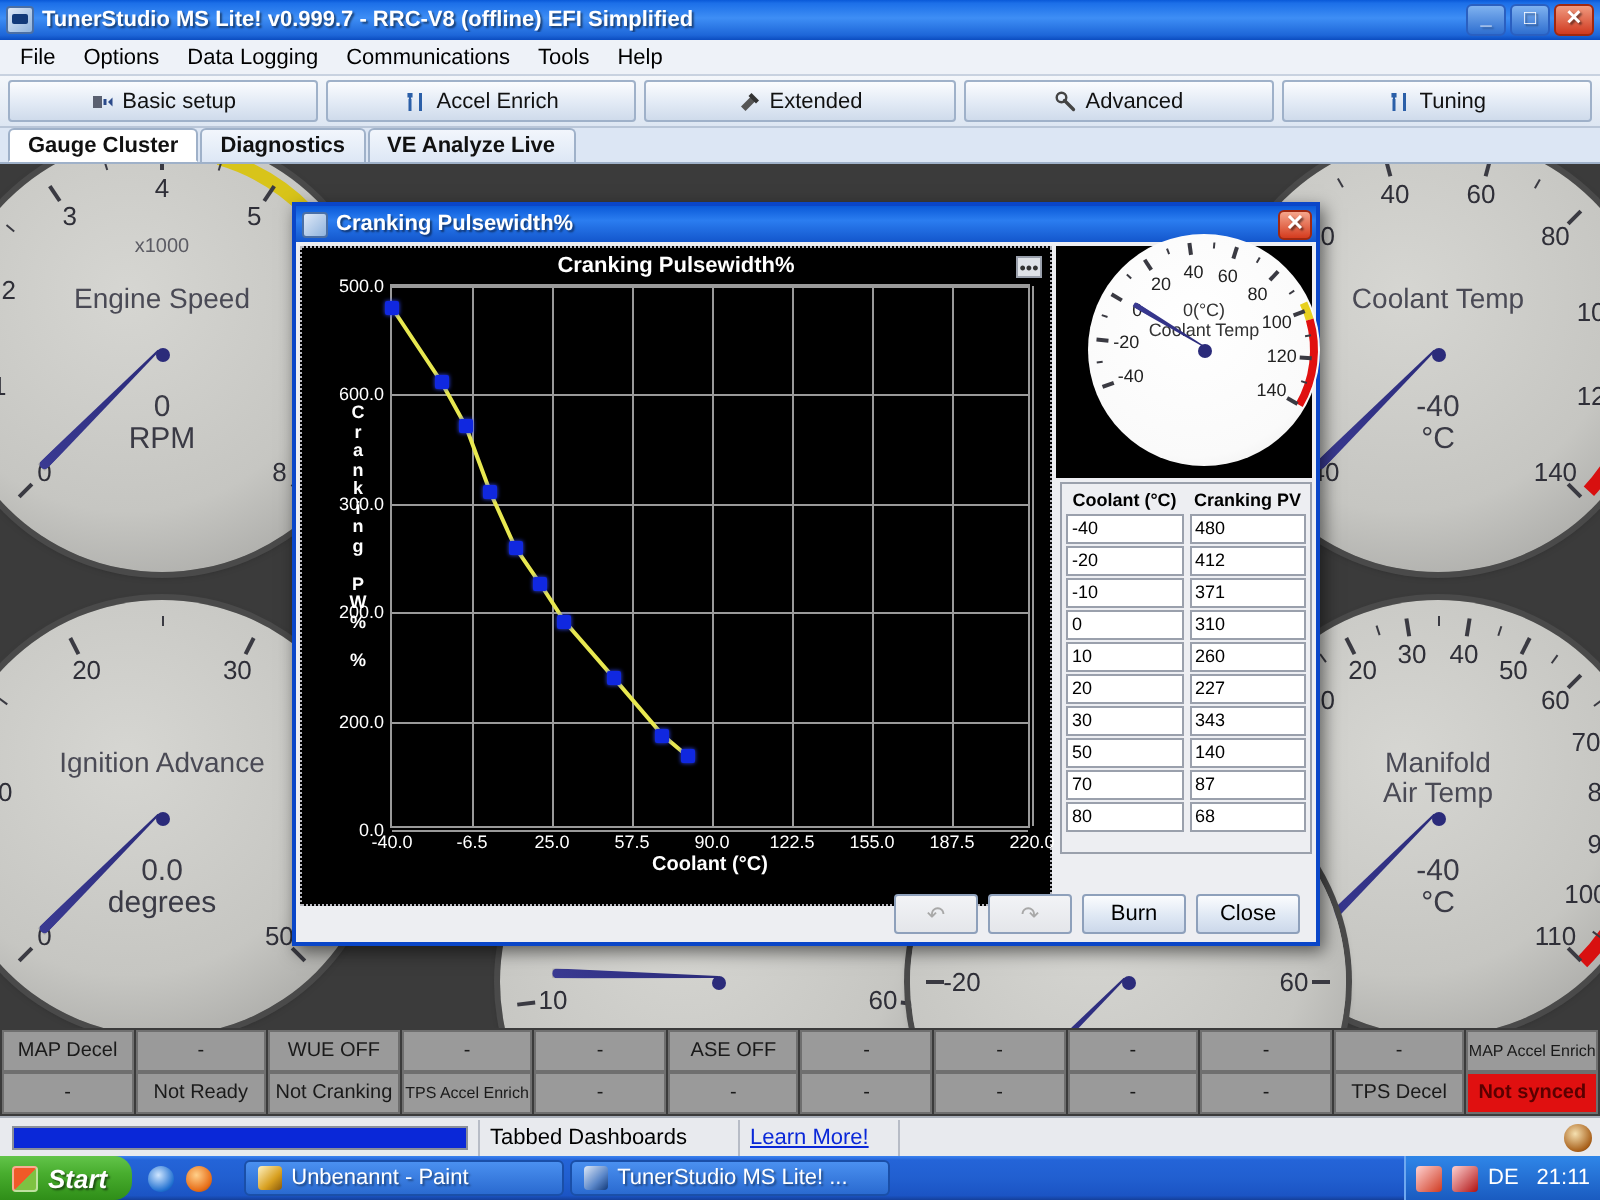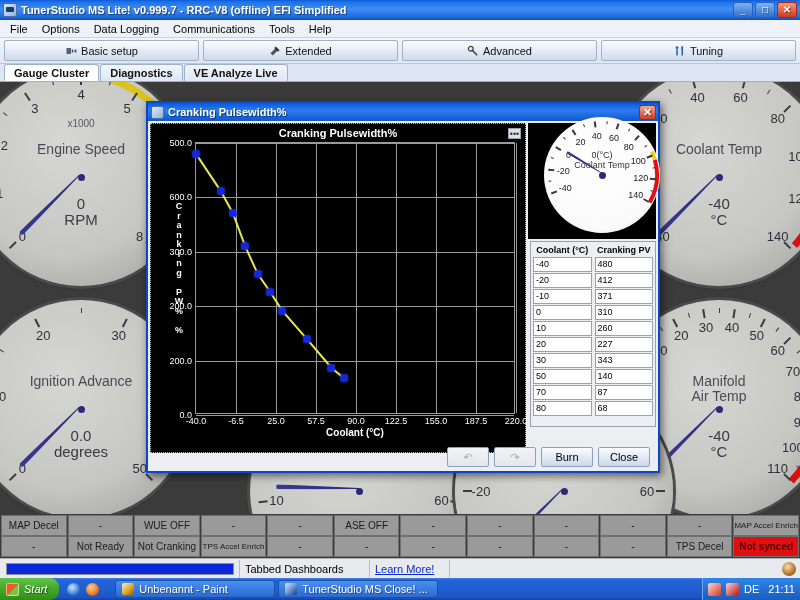--- a/index.html
+++ b/index.html
@@ -165,21 +165,21 @@
   #taskbar{
     position:absolute;left:0;top:578px;width:800px;height:22px;
     background:linear-gradient(to bottom,#3c83f0 0%,#2464d8 9%,#215fd0 50%,#1b54c4 90%,#143f9a 100%);
     display:flex;align-items:center;color:#fff;font-size:11px;
   }
   #start{
     height:22px;padding:0 12px 0 6px;
     background:linear-gradient(to bottom,#62c44a 0%,#48ad2e 40%,#2f8e18 100%);
     border-radius:0 9px 9px 0;
     display:flex;align-items:center;gap:5px;
-    font-weight:normal;font-style:italic;font-size:11px;
+    font-weight:bold;font-style:italic;font-size:13px;
     text-shadow:1px 1px 1px rgba(0,0,0,.5);
   }
   #start .flag{
     width:13px;height:13px;border-radius:2px;
     background:
       linear-gradient(to bottom right,#f05a28 0 50%,#7ec242 50% 100%);
     box-shadow:inset 0 0 0 1px rgba(255,255,255,.5);
   }
   #quicklaunch{display:flex;align-items:center;gap:6px;padding:0 8px;}
   .ql-ic{width:13px;height:13px;border-radius:50%;}
@@ -329,20 +329,29 @@
   </div>
 
 <div id="toolbar">
     <div class="tool-btn">
       <span class="ic"><svg viewBox="0 0 16 16">
           <rect x="2" y="4" width="6" height="8" fill="#5a6070"></rect>
           <rect x="9" y="6" width="2" height="4" fill="#2b4a8a"></rect>
           <path d="M12 8 L15 5 L15 11 Z" fill="#2b4a8a"></path>
         </svg></span>
       <span>Basic setup</span>
+    </div>
+    <div class="tool-btn">
+      <span class="ic"><svg viewBox="0 0 16 16">
+          <path d="M4 2 L4 6 M3 2 L3 5 M5 2 L5 5" stroke="#2b5fa8" stroke-width="1.4"></path>
+          <rect x="3" y="6" width="2" height="8" fill="#2b5fa8"></rect>
+          <path d="M11 2 L11 14" stroke="#2b5fa8" stroke-width="2"></path>
+          <path d="M10 2 L12 2 L12 6 L10 6 Z" fill="#2b5fa8"></path>
+        </svg></span>
+      <span>Accel Enrich</span>
     </div>
     <div class="tool-btn">
       <span class="ic"><svg viewBox="0 0 16 16">
           <path d="M2 11 L9 4 L12 7 L5 14 Z" fill="#555"></path>
           <path d="M9 2 L14 7 L12 9 L7 4 Z" fill="#333"></path>
         </svg></span>
       <span>Extended</span>
     </div>
     <div class="tool-btn">
       <span class="ic"><svg viewBox="0 0 16 16">
@@ -806,21 +815,21 @@
     <span class="ql-ic" style="background:radial-gradient(circle at 40% 35%,#cfe6ff,#1f6fd0 70%,#0d3c80)"></span>
     <span class="ql-ic" style="background:radial-gradient(circle at 40% 35%,#ffd08a,#e8701a 65%,#9a3a08)"></span>
   </div>
   <div id="tasks">
       <div class="task">
         <span class="t-ic" style="background: linear-gradient(135deg, rgb(255, 243, 196), rgb(216, 160, 32) 60%, rgb(138, 90, 10));"></span>
         <span>Unbenannt - Paint</span>
       </div>
       <div class="task">
         <span class="t-ic" style="background: linear-gradient(135deg, rgb(223, 233, 247), rgb(90, 134, 200) 60%, rgb(18, 58, 122));"></span>
-        <span>TunerStudio MS Close! ...</span>
+        <span>TunerStudio MS Lite! ...</span>
       </div>
     </div>
   <div id="tray">
     <span class="tray-ic" style="background:linear-gradient(135deg,#ffd3d3,#d03a20)"></span>
     <span class="tray-ic" style="background:linear-gradient(135deg,#ffd3d3,#b01010)"></span>
     <span style="margin-right:4px">DE</span>
     <span>21:11</span>
   </div>
 </div>
 

